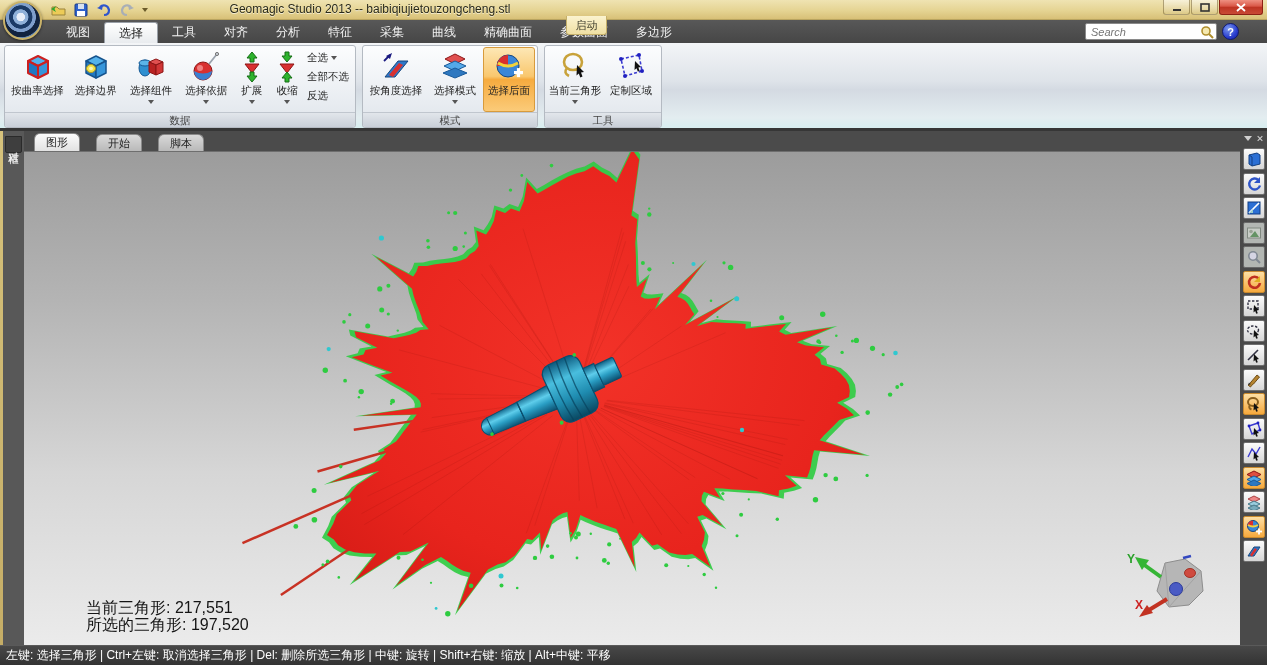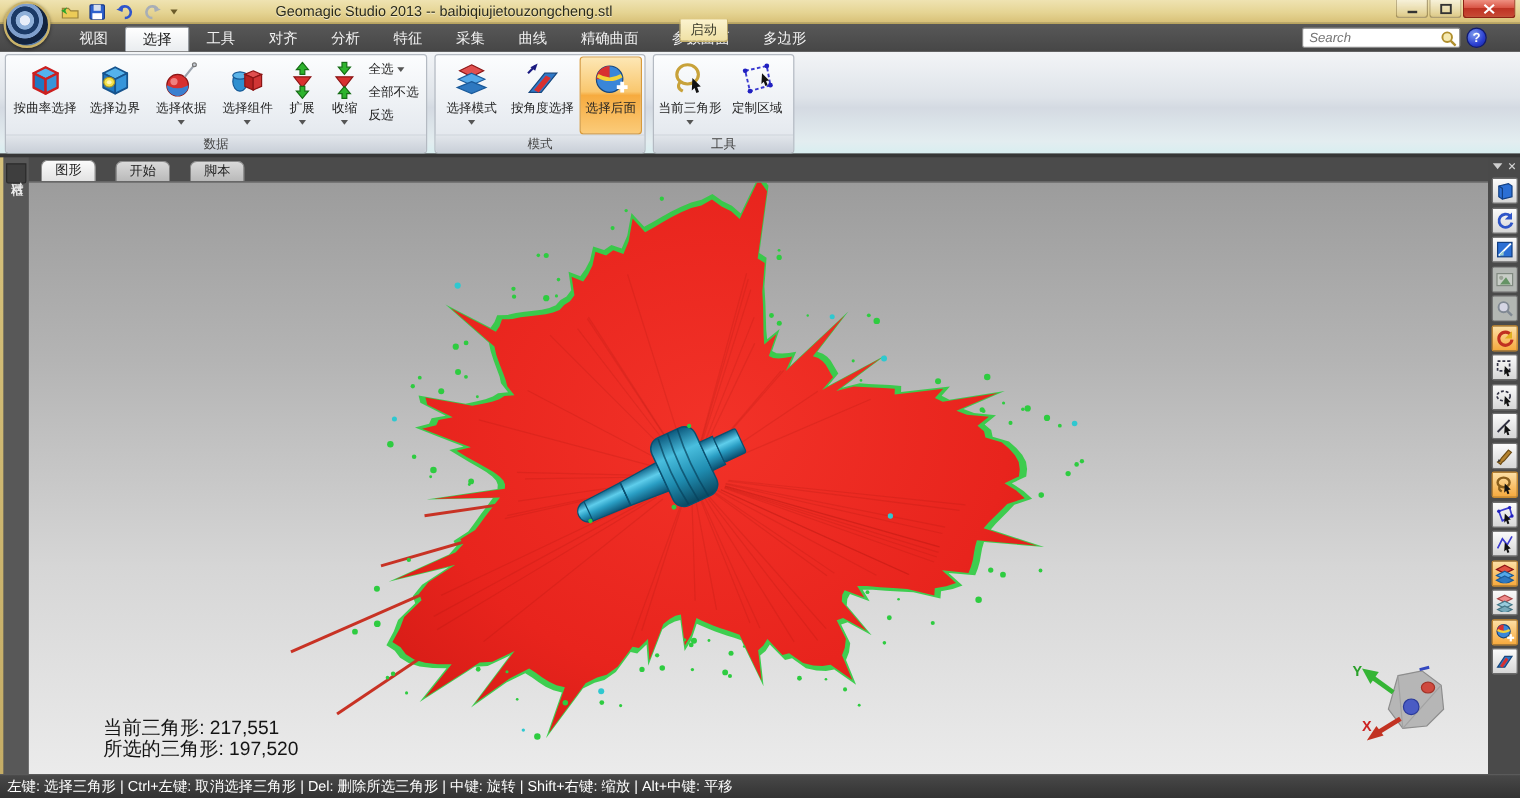--- a/index.html
+++ b/index.html
@@ -199,43 +199,43 @@
             <polygon points="26,10 16,15 16,27 26,22" fill="#3695da" stroke="#17548e" stroke-width="1.5" stroke-linejoin="round"></polygon>
             <ellipse cx="11" cy="17.5" rx="4.5" ry="4" fill="#f5e44e" stroke="#b29a20"></ellipse>
             <ellipse cx="11" cy="17.5" rx="2" ry="1.7" fill="#fdf6b8"></ellipse>
           </svg>
         </div>
         <div class="rlabel">选择边界</div>
       </div>
       <div class="rbtn" style="width:56px">
         <div class="ric">
           <svg width="32" height="32" viewBox="0 0 32 32">
+            <ellipse cx="10" cy="17" rx="6" ry="8" fill="#2e8fd0" stroke="#175a96"></ellipse>
+            <ellipse cx="10" cy="12" rx="6" ry="3" fill="#5cb4e8" stroke="#175a96"></ellipse>
+            <polygon points="14,11 21,8 28,11 21,14" fill="#e05050" stroke="#8c1515"></polygon>
+            <polygon points="14,11 21,14 21,24 14,21" fill="#b82222" stroke="#8c1515"></polygon>
+            <polygon points="28,11 21,14 21,24 28,21" fill="#d03535" stroke="#8c1515"></polygon>
+          </svg>
+        </div>
+        <div class="rlabel">选择组件</div>
+        <div class="caret"></div>
+      </div>
+      <div class="rbtn" style="width:56px">
+        <div class="ric">
+          <svg width="32" height="32" viewBox="0 0 32 32">
             <circle cx="13" cy="20" r="9" fill="#d83030" stroke="#8c1515"></circle>
             <path d="M4 20a9 9 0 0 0 18 0q-9 5-18 0z" fill="#3a7fd0"></path>
             <circle cx="10" cy="17" r="3" fill="#f08080"></circle>
             <line x1="19" y1="13" x2="27" y2="3" stroke="#9aa2ac" stroke-width="1.8"></line>
             <circle cx="27" cy="3" r="1.6" fill="#c8ced6" stroke="#777"></circle>
           </svg>
         </div>
         <div class="rlabel">选择依据</div>
         <div class="caret"></div>
       </div>
-      <div class="rbtn" style="width:56px">
-        <div class="ric">
-          <svg width="32" height="32" viewBox="0 0 32 32">
-            <ellipse cx="10" cy="17" rx="6" ry="8" fill="#2e8fd0" stroke="#175a96"></ellipse>
-            <ellipse cx="10" cy="12" rx="6" ry="3" fill="#5cb4e8" stroke="#175a96"></ellipse>
-            <polygon points="14,11 21,8 28,11 21,14" fill="#e05050" stroke="#8c1515"></polygon>
-            <polygon points="14,11 21,14 21,24 14,21" fill="#b82222" stroke="#8c1515"></polygon>
-            <polygon points="28,11 21,14 21,24 28,21" fill="#d03535" stroke="#8c1515"></polygon>
-          </svg>
-        </div>
-        <div class="rlabel">选择组件</div>
-        <div class="caret"></div>
-      </div>
       <div class="rbtn" style="width:36px">
         <div class="ric">
           <svg width="32" height="32" viewBox="0 0 32 32">
             <polygon points="16,1 21,7 18,7 18,11 14,11 14,7 11,7" fill="#2db32d" stroke="#156d15"></polygon>
             <polygon points="9,13 23,13 16,22" fill="#d83030" stroke="#8c1515"></polygon>
             <polygon points="16,31 21,25 18,25 18,21 14,21 14,25 11,25" fill="#2db32d" stroke="#156d15"></polygon>
           </svg>
         </div>
         <div class="rlabel">扩展</div>
         <div class="caret"></div>
@@ -262,41 +262,41 @@
         <div class="rlink">
           <span>反选</span>
         </div>
       </div>
     </div>
     <div class="rgroup-label">数据</div>
   </div>
 
   <div class="rgroup" style="width:176px">
     <div class="rgroup-body">
-      <div class="rbtn" style="width:56px">
-        <div class="ric">
-          <svg width="32" height="32" viewBox="0 0 32 32">
-            <polygon points="16,3 26,8 16,13 6,8" fill="#e05050" stroke="#8c1515"></polygon>
-            <polygon points="16,10 27,15 16,20 5,15" fill="#54a8e8" stroke="#1a5a9a"></polygon>
-            <polygon points="16,17 28,22 16,27 4,22" fill="#2e78c0" stroke="#1a5a9a"></polygon>
-          </svg>
-        </div>
-        <div class="rlabel">选择模式</div>
-        <div class="caret"></div>
-      </div>
       <div class="rbtn" style="width:62px">
         <div class="ric">
           <svg width="32" height="32" viewBox="0 0 32 32">
             <polygon points="5,26 18,10 28,10 15,26" fill="#2e78c8" stroke="#17477e"></polygon>
             <polygon points="9,24 19,12 23,14 13,26" fill="#d83030"></polygon>
             <polyline points="4,10 10,4" fill="none" stroke="#1a1a80" stroke-width="1.8"></polyline>
             <polygon points="12,2 10,8 6,5" fill="#1a1a80"></polygon>
           </svg>
         </div>
         <div class="rlabel">按角度选择</div>
+      </div>
+      <div class="rbtn" style="width:56px">
+        <div class="ric">
+          <svg width="32" height="32" viewBox="0 0 32 32">
+            <polygon points="16,3 26,8 16,13 6,8" fill="#e05050" stroke="#8c1515"></polygon>
+            <polygon points="16,10 27,15 16,20 5,15" fill="#54a8e8" stroke="#1a5a9a"></polygon>
+            <polygon points="16,17 28,22 16,27 4,22" fill="#2e78c0" stroke="#1a5a9a"></polygon>
+          </svg>
+        </div>
+        <div class="rlabel">选择模式</div>
+        <div class="caret"></div>
       </div>
       <div class="rbtn active" style="width:52px">
         <div class="ric">
           <svg width="32" height="32" viewBox="0 0 32 32">
             <circle cx="15" cy="15" r="11" fill="#3a86d8" stroke="#17477e"></circle>
             <path d="M15 4a11 11 0 0 0-11 11h11z" fill="#d83030"></path>
             <path d="M5 12q10 6 20 0" fill="none" stroke="#f2d33a" stroke-width="3"></path>
             <rect x="21" y="20" width="9" height="3.2" fill="#fff"></rect>
             <rect x="23.9" y="17.1" width="3.2" height="9" fill="#fff"></rect>
           </svg>

